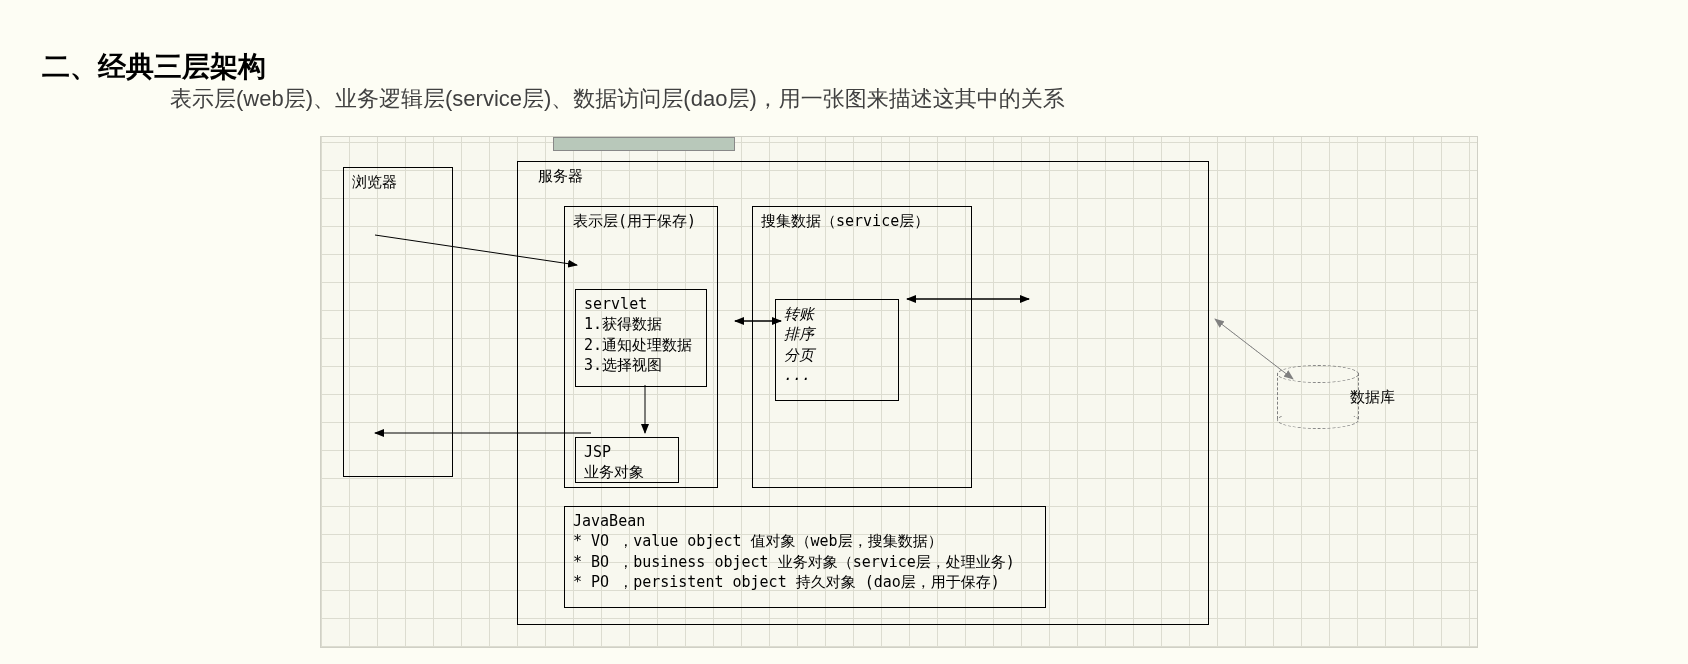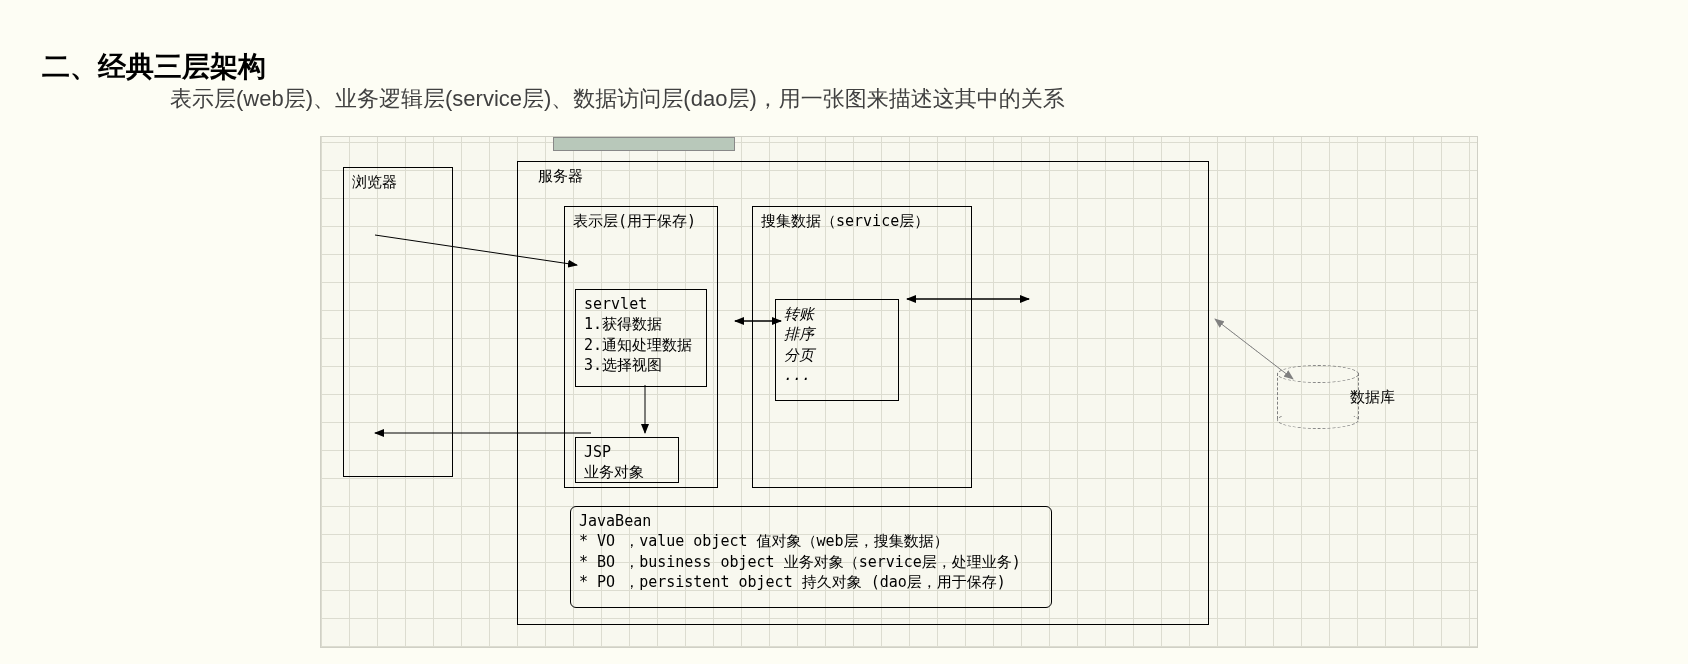--- a/index.html
+++ b/index.html
@@ -56,21 +56,21 @@
         <div class="lbl pad">搜集数据（service层）</div>
         <div class="box" style="left:22px;top:92px;width:122px;height:100px;font-style:italic;">
           <div class="lbl pad">转账
 排序
 分页
 ...</div>
         </div>
       </div>
 
 
-      <div class="box" style="left:52px;top:344px;width:480px;height:100px;border-radius:6px;">
+      <div class="box" style="left:46px;top:344px;width:480px;height:100px;">
         <div class="lbl pad">JavaBean
 * VO ，value object 值对象（web层，搜集数据）
 * BO ，business object 业务对象（service层，处理业务)
 * PO ，persistent object 持久对象 (dao层，用于保存)</div>
       </div>
     </div>
 
     <div style="position:absolute;left:956px;top:228px;width:82px;height:58px;">
       <div class="db" style="left:0;top:8px;width:80px;height:46px;border-top:none;border-bottom:none;"></div>
       <div class="db" style="left:0;top:0;width:80px;height:16px;border-radius:50%;"></div>

